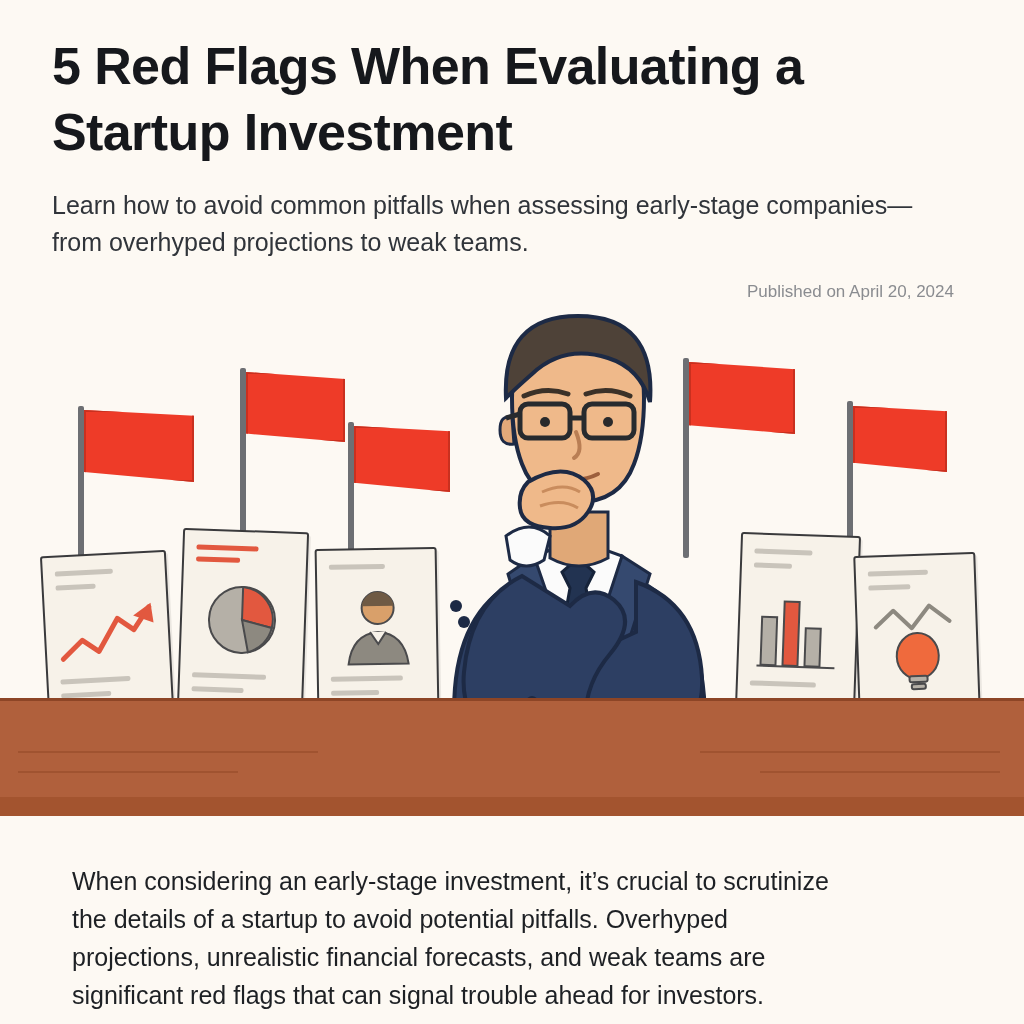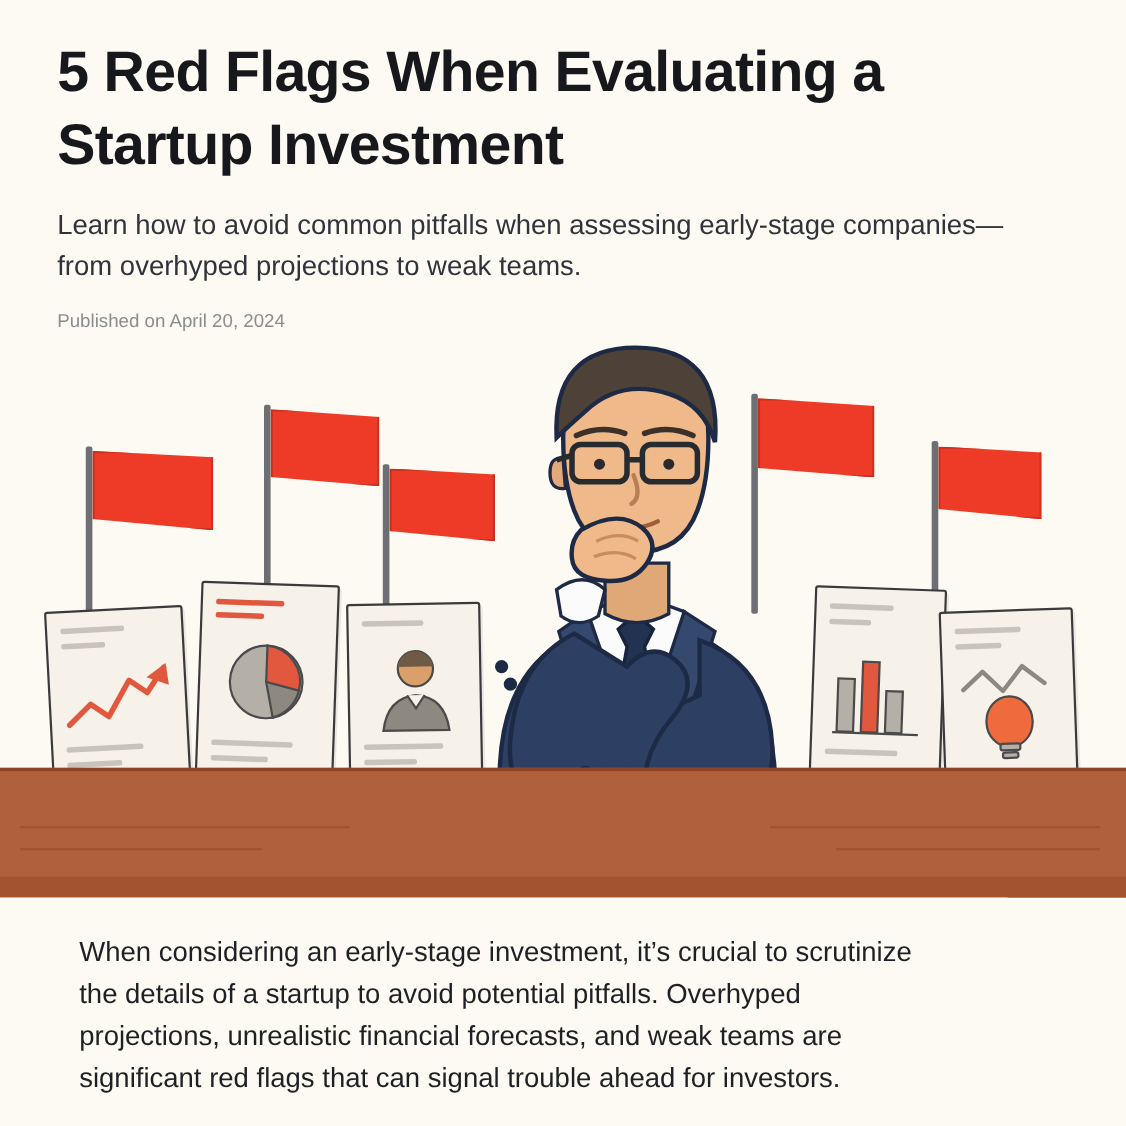--- a/index.html
+++ b/index.html
@@ -40,20 +40,21 @@
     line-height: 1.46;
     color: #30343a;
     max-width: 890px;
     font-weight: 400;
   }
   .article-date {
     margin: 22px 0 0 0;
     font-size: 17px;
     color: #8a8c90;
     font-weight: 400;
+    text-align: right;
   }
 
   
   .illustration {
     position: absolute;
     left: 0;
     top: 306px;
     width: 1024px;
     height: 510px;
     overflow: hidden;
@@ -121,21 +122,21 @@
 
   
   .person { position: absolute; }
 
   
   .body-copy {
     position: absolute;
     left: 0;
     top: 816px;
     width: 916px;
-    padding: 31px 60px 0 72px;
+    padding: 46px 60px 0 72px;
     box-sizing: border-box;
     background: #fdf9f3;
   }
   .body-copy p {
     margin: 0;
     font-size: 25px;
     line-height: 1.52;
     color: #1d2024;
     max-width: 905px;
   }

